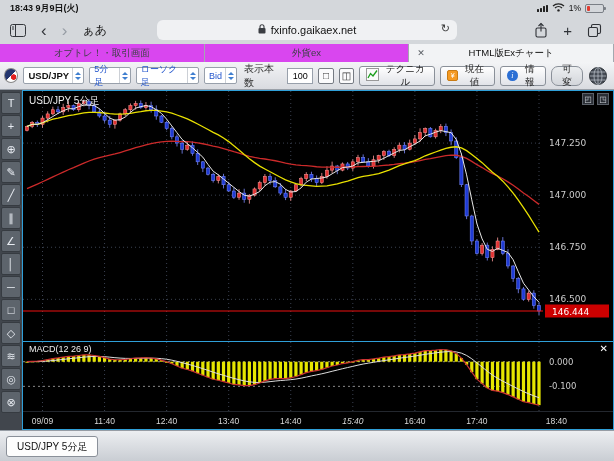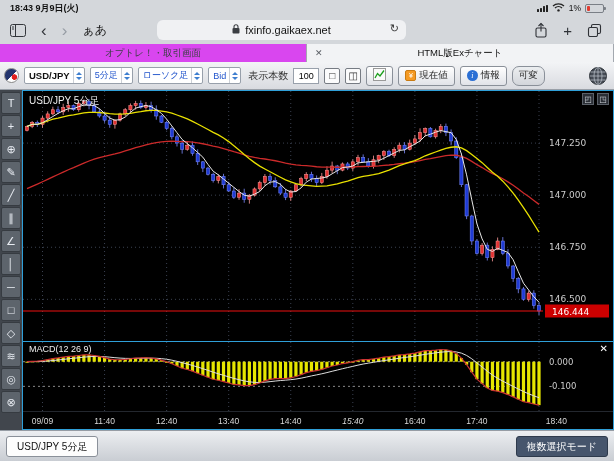--- a/index.html
+++ b/index.html
@@ -18,21 +18,21 @@
   .battery i{position:absolute;left:1px;top:1px;bottom:1px;width:3px;background:#e23b30;border-radius:1px;}
 
   
   .safari-bar{position:absolute;top:16px;left:0;right:0;height:28px;background:#d4d7db;}
   .s-left{position:absolute;left:10px;top:0;height:100%;display:flex;align-items:center;gap:15px;}
   .s-right{position:absolute;right:12px;top:0;height:100%;display:flex;align-items:center;gap:15px;}
   .chev{font-size:17px;line-height:1;color:#33363b;cursor:default;}
   .chev.fwd{color:#969ca4;}
   .reader{font-size:12px;color:#111;}
   .sbtn svg,.s-right svg{display:block;}
-  .url-pill{position:absolute;left:157px;top:4px;width:249px;height:20px;background:#f0f1f3;
+  .url-pill{position:absolute;left:157px;top:4px;width:300px;height:20px;background:#f0f1f3;
     border-radius:6px;display:flex;align-items:center;justify-content:center;gap:5px;
     font-size:11px;color:#111;}
   .url-pill .reload{position:absolute;right:7px;top:2px;font-size:11px;color:#333;}
   .plus{font-size:15px;color:#2e3136;line-height:1;}
 
   
   .tab-bar{position:absolute;top:44px;left:0;right:0;height:18px;background:#b9bec5;display:flex;}
   .tab{flex:1;position:relative;display:flex;align-items:center;justify-content:center;gap:4px;
     font-size:9.5px;color:#3d4046;background:#d946ef;border-right:1px solid #a3a8af;white-space:nowrap;overflow:hidden;}
   .tab.active{background:#f2f3f5;color:#111;}
@@ -165,20 +165,23 @@
         <rect x="4.5" y="1.5" width="9" height="9" rx="1.5" fill="none" stroke="#2e3136" stroke-width="1.1"></rect>
         <rect x="1.5" y="4.5" width="9" height="9" rx="1.5" fill="#d4d7db" stroke="#2e3136" stroke-width="1.1"></rect>
       </svg>
     </span>
   </div>
 </div>
 
 <div class="tab-bar">
   <div class="tab">
     <span>オプトレ！・取引画面</span>
+  </div>
+  <div class="tab">
+    <span>外貨ex</span>
   </div>
   <div class="tab active">
     <span class="tab-close">✕</span>
     <span>HTML版Exチャート</span>
   </div>
 </div>
 
 <div class="app-toolbar">
   <span class="flag"></span>
   <span class="sel">
@@ -213,20 +216,21 @@
   <input class="bars-input" value="100" style="">
   <span class="pane-ico">□</span>
   <span class="pane-ico">◫</span>
   <button class="tbtn">
     <span>
       <svg width="13" height="13" viewBox="0 0 13 13">
         <rect x="0.5" y="0.5" width="12" height="12" fill="#fafafa" stroke="#999"></rect>
         <polyline points="2,10 4.5,5.5 7,8 11,2.5" fill="none" stroke="#1a9e1a" stroke-width="1.3"></polyline>
       </svg>
     </span>
+    <span>テクニカル</span>
   </button>
   <button class="tbtn">
     <span class="cp-ico">¥</span>
     <span>現在値</span>
   </button>
   <button class="tbtn">
     <span class="info-ico">i</span>
     <span>情報</span>
   </button>
   <button class="tbtn var">
@@ -631,14 +635,13 @@
       <span style="left: 251.758px;">14:40</span>
       <span style="left: 313.818px; font-style: italic;">15:40</span>
       <span style="left: 375.879px;">16:40</span>
       <span style="left: 437.939px;">17:40</span>
       <span style="left: 512px; text-align: right;">18:40</span>
     </div>
 </div>
 
 <div class="bottom-bar">
   <button class="foot-left">USD/JPY 5分足</button>
-  <button class="foot-right">複数選択モード</button>
 </div>
 
 </body></html>

